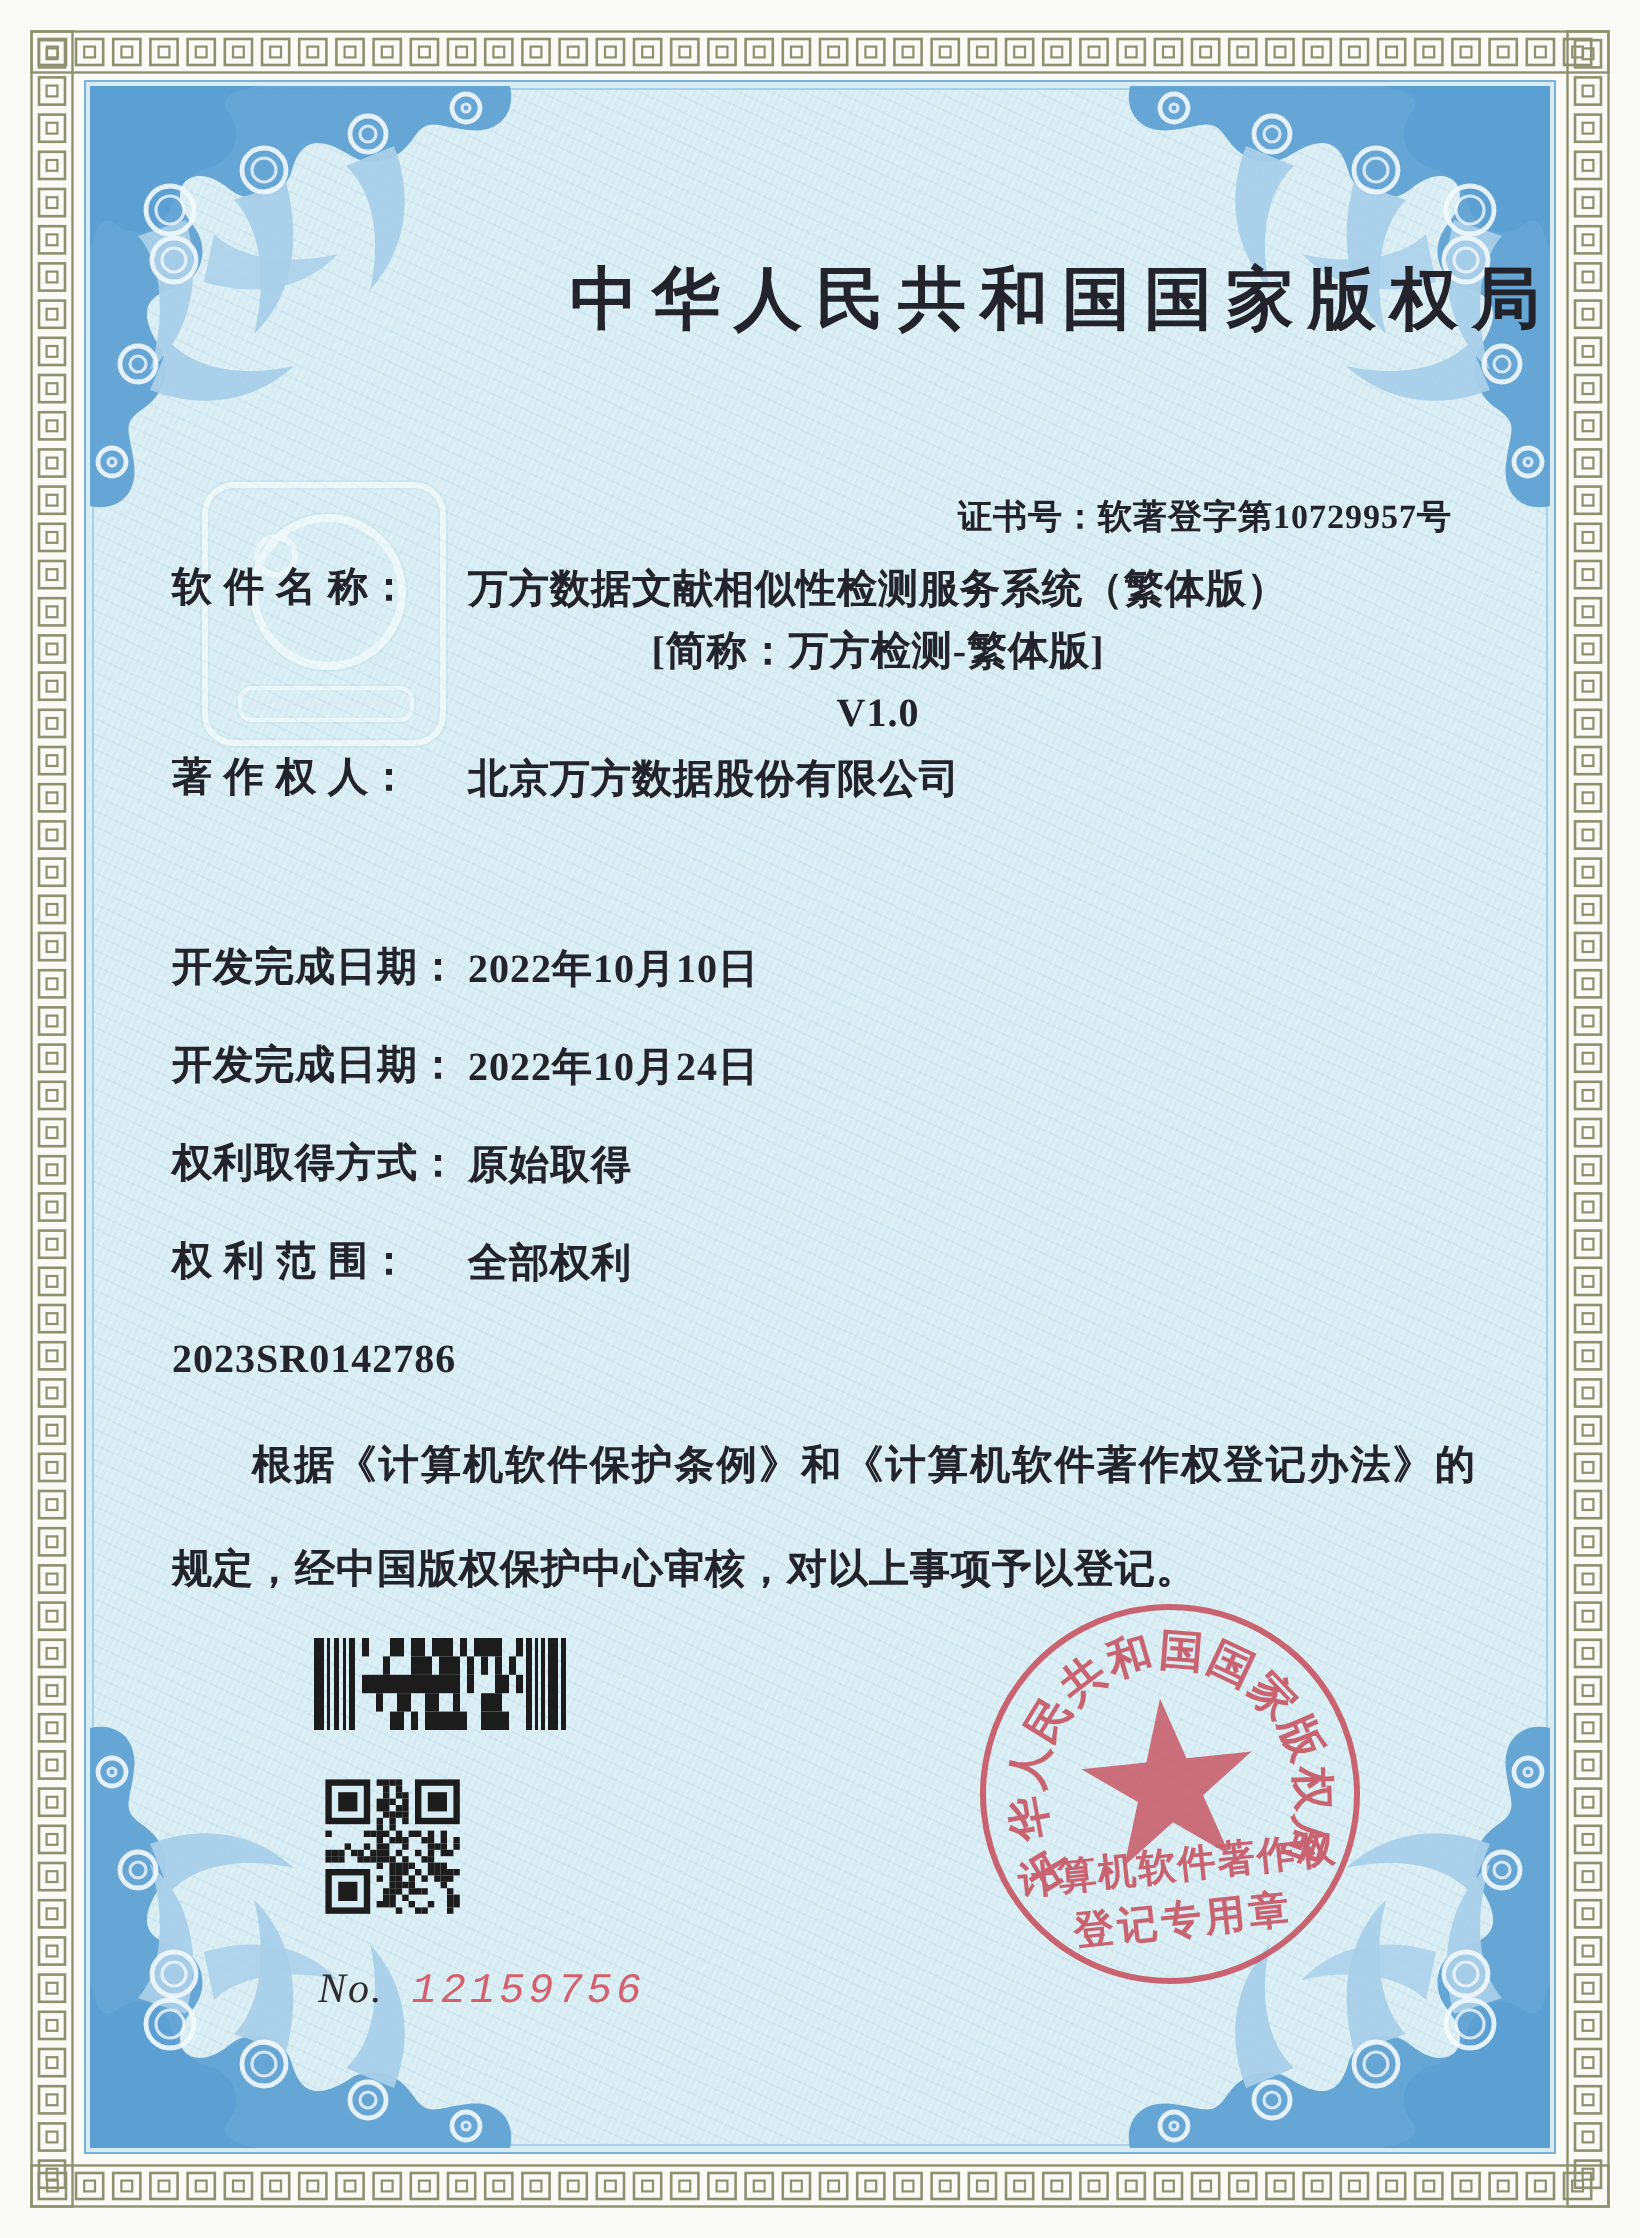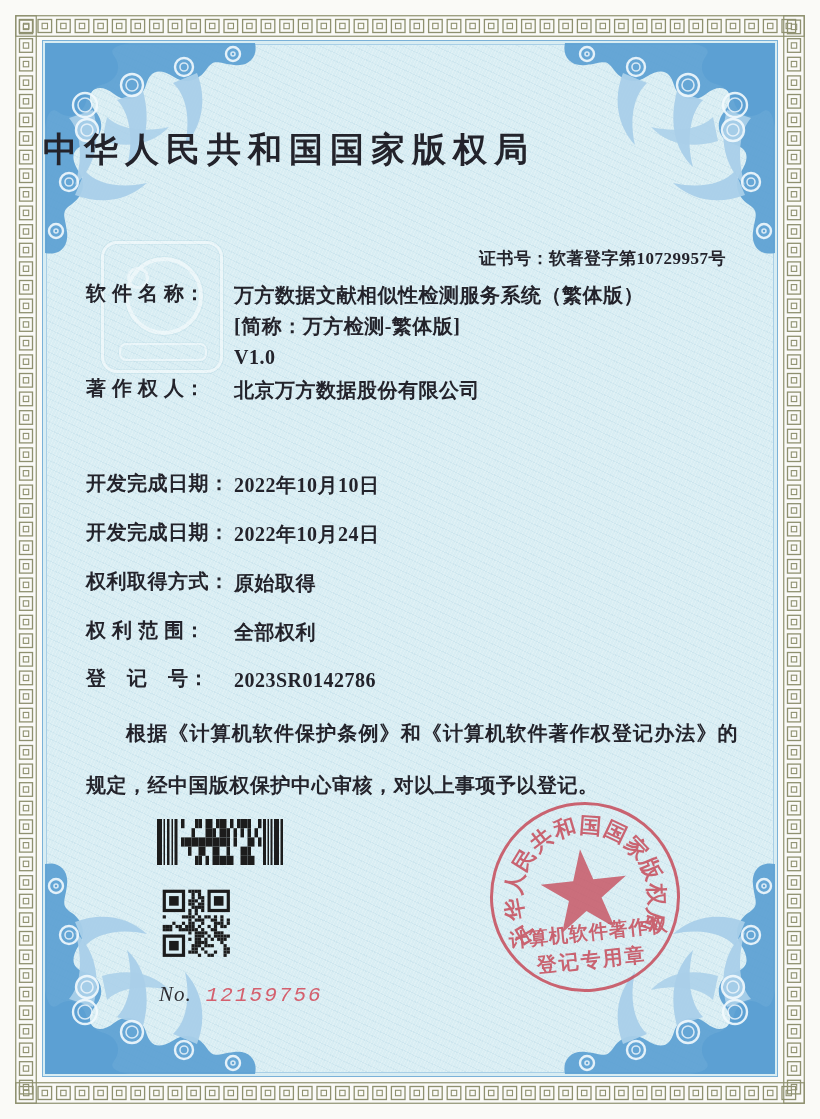--- a/index.html
+++ b/index.html
@@ -31,38 +31,38 @@
     background-image:
       repeating-linear-gradient(115deg, rgba(255,255,255,.20) 0 1px, rgba(0,0,0,0) 1px 3px),
       repeating-linear-gradient(25deg, rgba(110,165,195,.10) 0 1px, rgba(0,0,0,0) 1px 7px);
   }
   .corner{position:absolute;width:220px;height:220px;pointer-events:none;}
   .corner-tl{left:2px;top:2px;}
   .corner-tr{right:2px;top:2px;transform:scaleX(-1);}
   .corner-bl{left:2px;bottom:2px;transform:scaleY(-1);}
   .corner-br{right:2px;bottom:2px;transform:scale(-1,-1);}
   .authority{
-    position:absolute;left:0;top:86px;width:100%;text-align:left;
+    position:absolute;left:0;top:86px;width:100%;text-align:right;
     font-size:34px;font-weight:bold;color:var(--ink);letter-spacing:7px;white-space:nowrap;
   }
   .doc-title{
     position:absolute;left:0;top:138px;width:100%;text-align:center;
     font-size:45px;font-weight:bold;color:var(--ink);letter-spacing:4px;white-space:nowrap;
   }
   .cert-no{
     position:absolute;top:206px;right:51px;
     font-size:17px;font-weight:bold;color:var(--ink);letter-spacing:.5px;white-space:nowrap;
   }
   .cert-no .lbl{}
   .field-row{position:absolute;left:43px;white-space:nowrap;}
   .field-row .flabel{
     display:inline-block;width:148px;font-size:20px;font-weight:bold;color:var(--ink);
     vertical-align:top;letter-spacing:.5px;
   }
-  .field-row .fvalues{display:inline-block;vertical-align:top;}
+  .field-row .fvalues{display:inline-block;vertical-align:top;text-align:center;}
   .field-row .fline{font-size:20px;font-weight:bold;color:var(--ink);line-height:31px;letter-spacing:.5px;}
   .fr0{top:239px;} .fr1{top:334px;} .fr2{top:429px;} .fr3{top:478px;}
   .fr4{top:527px;} .fr5{top:576px;} .fr6{top:624px;}
   .statement{
     position:absolute;left:43px;top:666px;width:652px;
     font-size:20px;font-weight:bold;color:var(--ink);
     line-height:52px;text-indent:2em;text-align:justify;letter-spacing:.5px;
   }
   .watermark{position:absolute;left:58px;top:200px;width:122px;height:132px;opacity:.55;}
   .wm-rect{position:absolute;inset:0;border:3px solid rgba(255,255,255,.85);border-radius:16px;
@@ -647,21 +647,21 @@
       </div>
     </div>
 
     <div class="field-row fr4">
       <span class="flabel">权利取得方式：</span><div class="fvalues">
         <div class="fline">原始取得</div>
       </div>
     </div>
 
     <div class="field-row fr6">
-      <span class="flabel">登　记　号：</span><div class="fvalues">
+      <div class="fvalues">
         <div class="fline">2023SR0142786</div>
       </div>
     </div>
 
     <div class="statement">根据《计算机软件保护条例》和《计算机软件著作权登记办法》的规定，经中国版权保护中心审核，对以上事项予以登记。</div>
 
     <svg class="barcode" width="126" height="46" viewBox="0 0 126 46">
         <rect x="0" y="0" width="5" height="46" fill="#1c1c1c"></rect>
         <rect x="6.5" y="0" width="1.5" height="46" fill="#1c1c1c"></rect>
         <rect x="10" y="0" width="2.5" height="46" fill="#1c1c1c"></rect>

